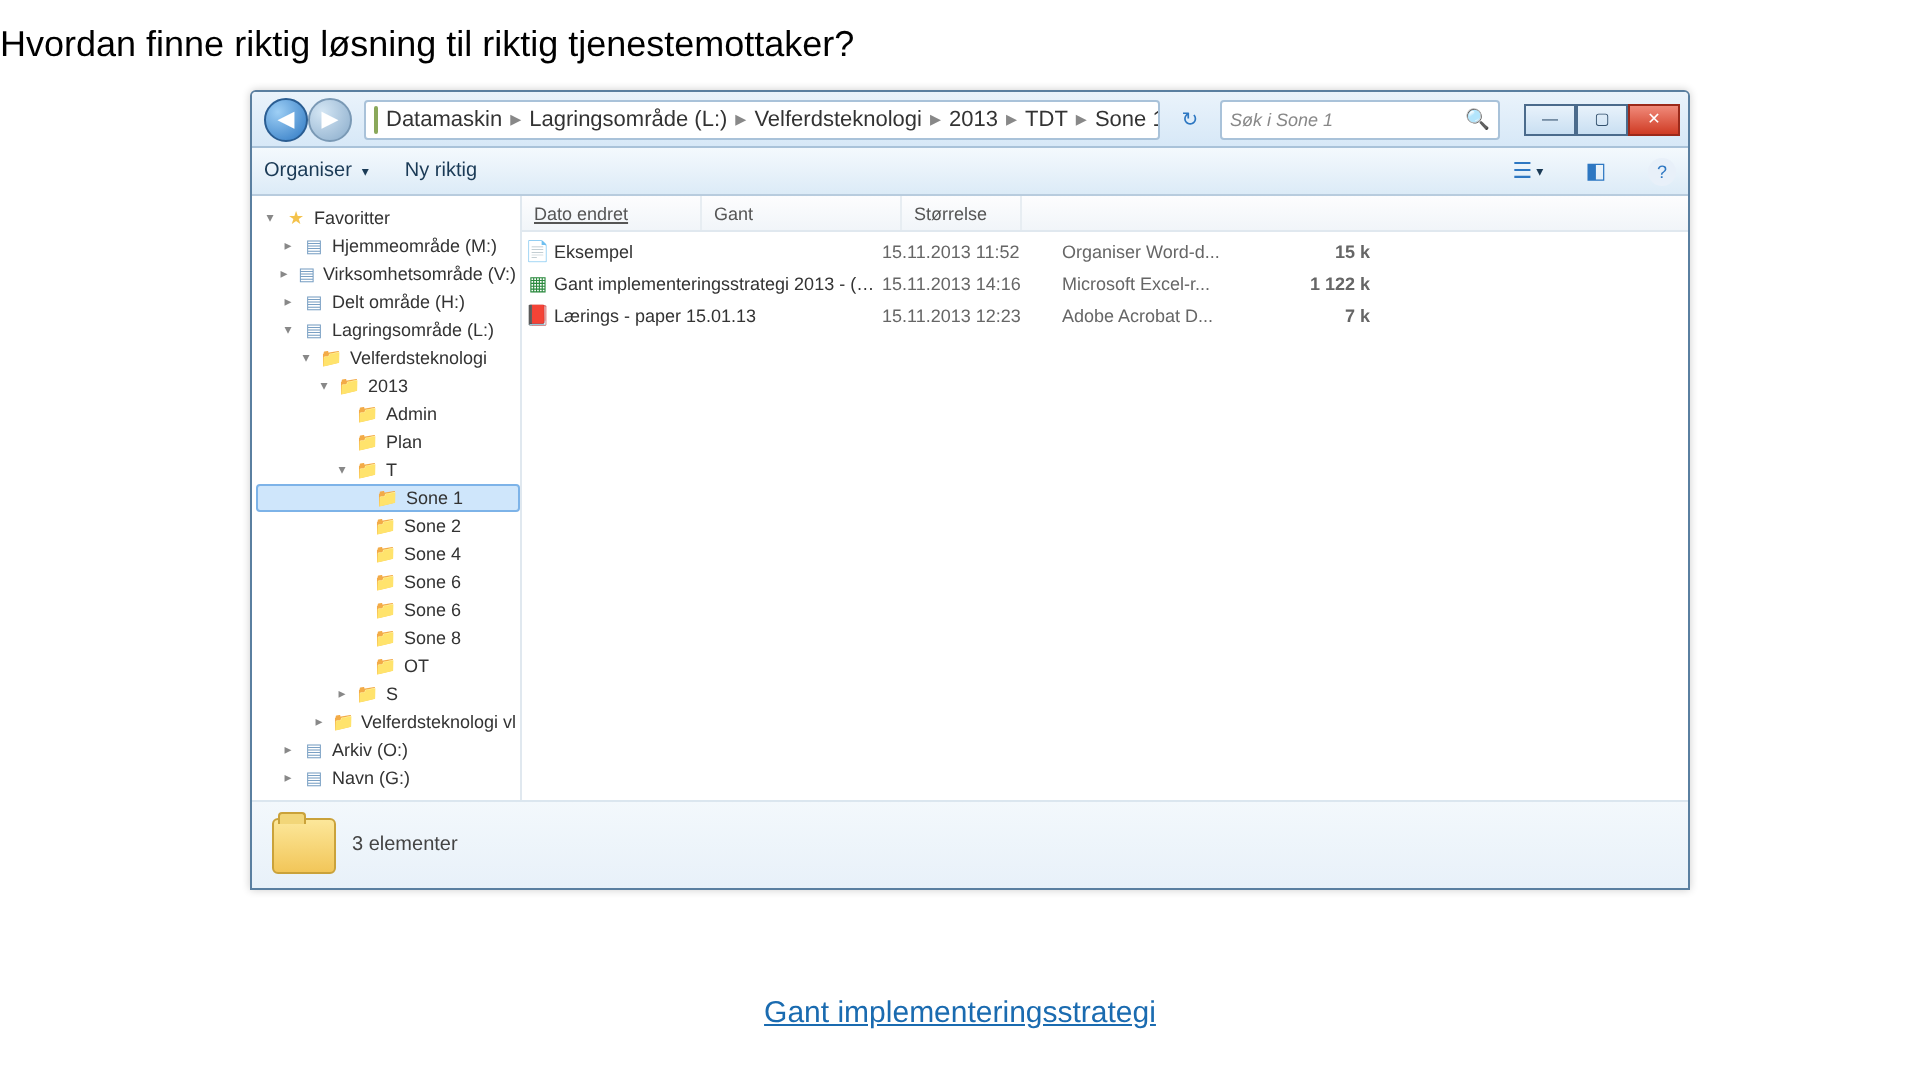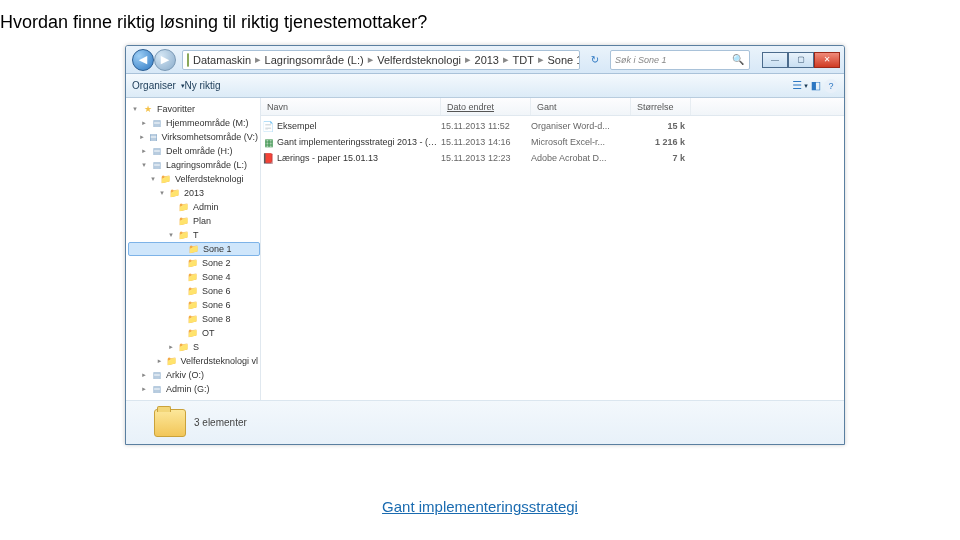--- a/index.html
+++ b/index.html
@@ -95,21 +95,21 @@
   .wc { width:26px; height:16px; border:1px solid #4b6b8c; background:linear-gradient(#e8f2fb,#c9dff2);
         display:flex; align-items:center; justify-content:center; font-size:8px; color:#34516e;}
   .wc.close { background:linear-gradient(#f08a7a,#cf3b24); color:#fff; border-color:#9b291a;}
 
   
   .toolbar {
     height: 24px;
     background: linear-gradient(to bottom, #f4f9fd, #dcebf7);
     border-bottom: 1px solid #b8ccde;
     display: flex; align-items: center;
-    padding: 0 6px; gap: 0;
+    padding: 0 6px; gap: 18px;
     font-size: 10px; color: #1a3a56;
   }
   .toolbar .tb-btn { display:flex; align-items:center; gap:3px; }
   .toolbar .drop::after { content:"▾"; font-size:7px; margin-left:2px; color:#1a3a56;}
   .toolbar .spacer { flex:1; }
   .toolbar .ic { width:16px; height:16px; display:flex; align-items:center; justify-content:center;
                  color:#2d77c2; font-size:11px;}
 
   
   .body {
@@ -163,21 +163,21 @@
   .file-row .ftype { width:100px; color:#666; overflow:hidden; text-overflow:ellipsis; white-space:nowrap;}
   .file-row .fsize { width:60px; color:#666; text-align:right; padding-right:6px;font-weight:bold;}
   .i-doc { color:#2d6cc0; }
   .i-xls { color:#2b8a3e; }
   .i-pdf { color:#c43131; }
 
   
   .details {
     height:44px; border-top:1px solid #dbe6ef;
     background:linear-gradient(#f3f8fc,#e8f1f9);
-    display:flex; align-items:center; gap:8px; padding:0 28px;
+    display:flex; align-items:center; gap:8px; padding:0 10px;
     font-size:10px; color:#444;
   }
   .big-folder {
     width:32px; height:28px;
     background: linear-gradient(#fce79a,#f2c659);
     border:1px solid #caa23a; border-radius:3px;
     position:relative;
   }
   .big-folder::before {
     content:""; position:absolute; top:-4px; left:2px; width:12px; height:5px;
@@ -354,45 +354,44 @@
         <div class="tree-row">
           <span class="indent" style="width: 9px;"></span>
           <span class="arrow">▸</span>
           <span class="tree-icon ic-drv">▤</span>
           <span>Arkiv (O:)</span>
         </div>
         <div class="tree-row">
           <span class="indent" style="width: 9px;"></span>
           <span class="arrow">▸</span>
           <span class="tree-icon ic-drv">▤</span>
-          <span>Admin (G:)</span>
+          <span>Navn (G:)</span>
         </div>
       </div>
 
     <div class="filepane">
       <div class="cols">
-        <div class="c-name">Navn</div>
         <div class="c-date">Dato endret</div>
         <div class="c-type">Gant</div>
         <div class="c-size">Størrelse</div>
       </div>
       <div class="files" id="filelist">
           <div class="file-row">
             <span class="fic i-doc">📄</span>
             <span class="fname">Eksempel</span>
             <span class="fdate">15.11.2013 11:52</span>
             <span class="ftype">Organiser Word-d...</span>
             <span class="fsize">15 k</span>
           </div>
           <div class="file-row">
             <span class="fic i-xls">▦</span>
             <span class="fname">Gant implementeringsstrategi 2013 - (1) ...</span>
             <span class="fdate">15.11.2013 14:16</span>
             <span class="ftype">Microsoft Excel-r...</span>
-            <span class="fsize">1 216 k</span>
+            <span class="fsize">1 122 k</span>
           </div>
           <div class="file-row">
             <span class="fic i-pdf">📕</span>
             <span class="fname">Lærings - paper 15.01.13</span>
             <span class="fdate">15.11.2013 12:23</span>
             <span class="ftype">Adobe Acrobat D...</span>
             <span class="fsize">7 k</span>
           </div>
         </div>
     </div>

